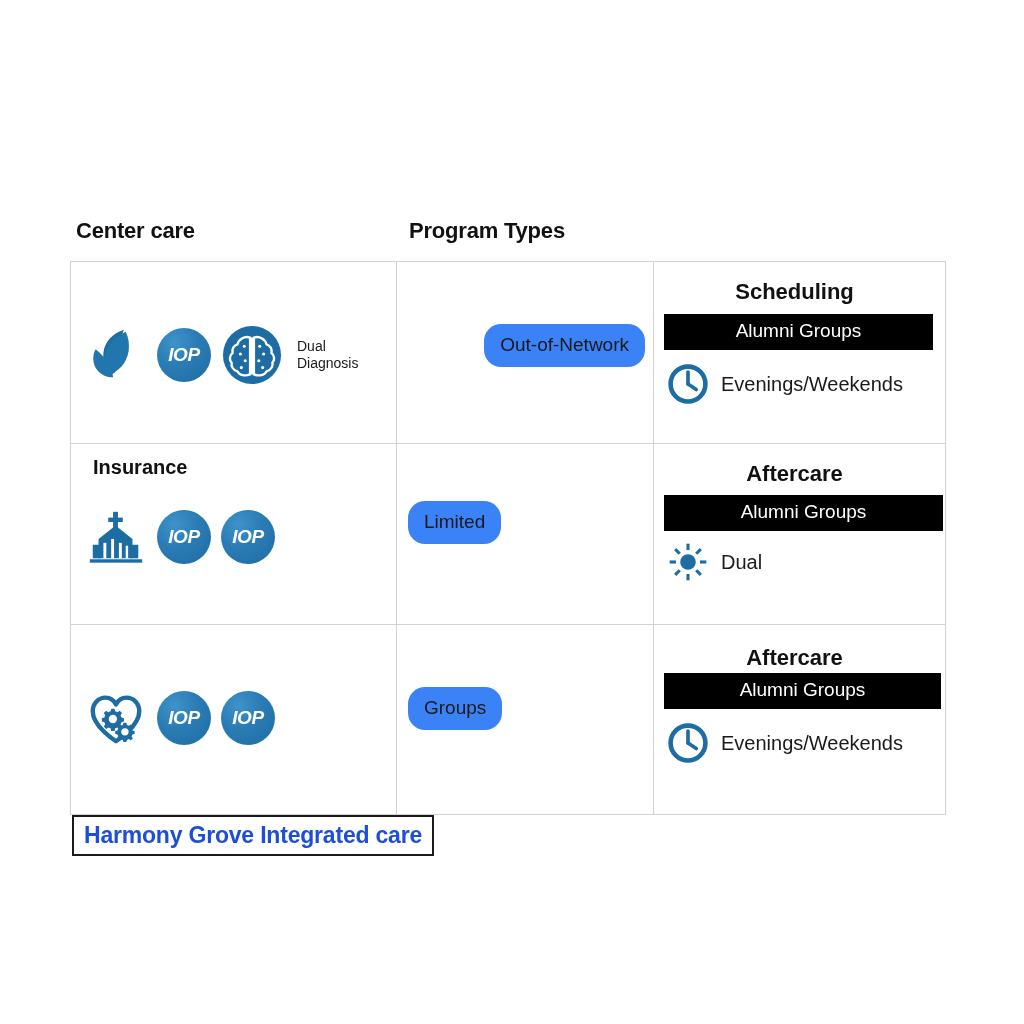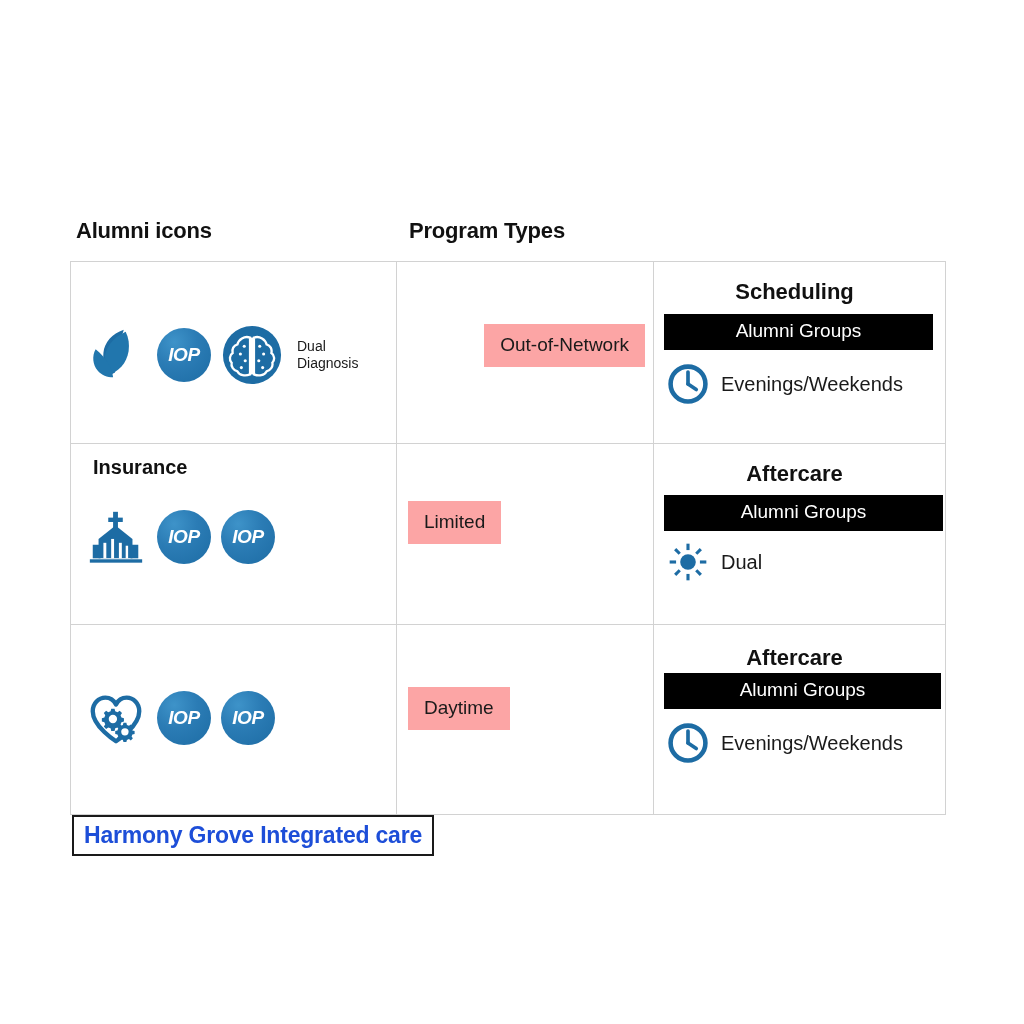--- a/index.html
+++ b/index.html
@@ -119,27 +119,28 @@
     font-size: 14px;
     line-height: 1.22;
     color: #1a1a1a;
     margin-left: 4px;
     white-space: pre-line;
   }
 
   
   .chip {
     position: absolute;
-    background: #fca5a5;
+    background: #3b82f6;
     color: #1a1a1a;
     font-size: 19px;
     padding: 11px 16px;
     box-sizing: border-box;
     white-space: nowrap;
     line-height: 1.1;
+    border-radius: 17px;
   }
   .row.r0 .chip { left: auto; right: 8px; top: 62px; }
   .row.r1 .chip { left: 11px; top: 57px; }
   .row.r2 .chip { left: 11px; top: 62px; }
 
   
   .sched-title {
     position: absolute;
     left: 0;
     right: 10px;
@@ -209,21 +210,21 @@
     white-space: nowrap;
     letter-spacing: -0.2px;
   }
 </style>
 </head>
 <body>
 
 <div class="canvas">
 
   <div class="headers">
-    <div class="col-header h0">Alumni icons</div>
+    <div class="col-header h0">Center care</div>
     <div class="col-header h1">Program Types</div>
   </div>
 
   <div class="table">
 
     <div class="row r0">
 
       <div class="cell c-icons">
         <div class="cell-title"></div>
         <div class="icon-strip">
@@ -341,21 +342,21 @@
             </g>
             <circle cx="41.2" cy="46.3" r="3.8" fill="#ffffff"></circle>
           </svg>
           <div class="iop-badge">IOP</div>
           <div class="iop-badge">IOP</div>
           <div class="icon-caption"></div>
         </div>
       </div>
 
       <div class="cell c-prog">
-        <div class="chip">Daytime</div>
+        <div class="chip">Groups</div>
       </div>
 
       <div class="cell c-sched">
         <div class="sched-title">Aftercare</div>
         <div class="banner">Alumni Groups</div>
         <div class="sched-foot">
           <svg class="foot-icon" viewBox="0 0 48 48">
             <circle cx="24" cy="24" r="19" fill="none" stroke="#1d6ca4" stroke-width="5"></circle>
             <line x1="24" y1="24" x2="24" y2="11" stroke="#1d6ca4" stroke-width="4" stroke-linecap="round"></line>
             <line x1="24" y1="24" x2="33" y2="30" stroke="#1d6ca4" stroke-width="4" stroke-linecap="round"></line>

